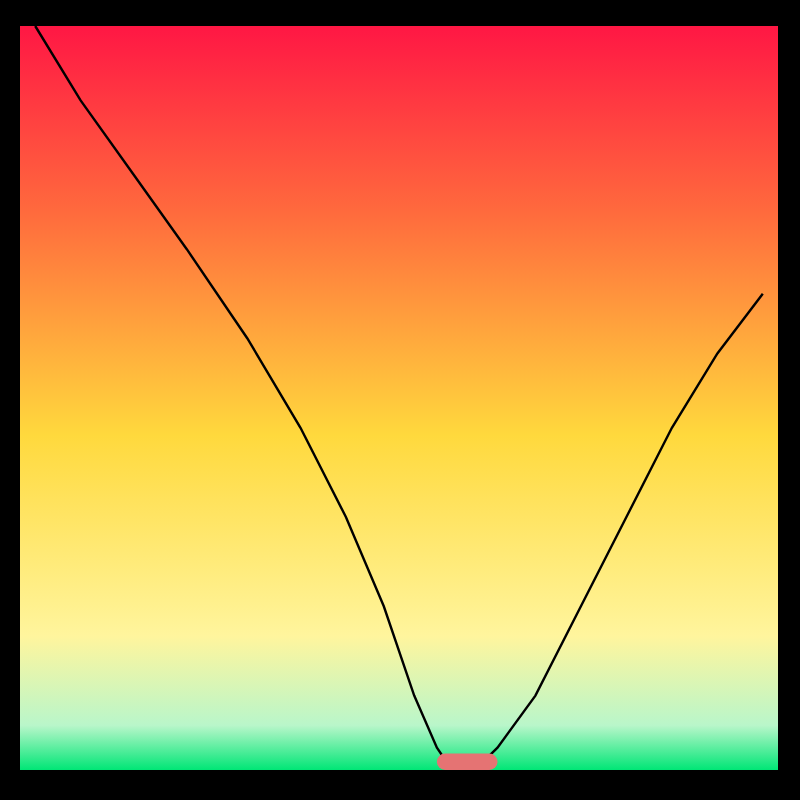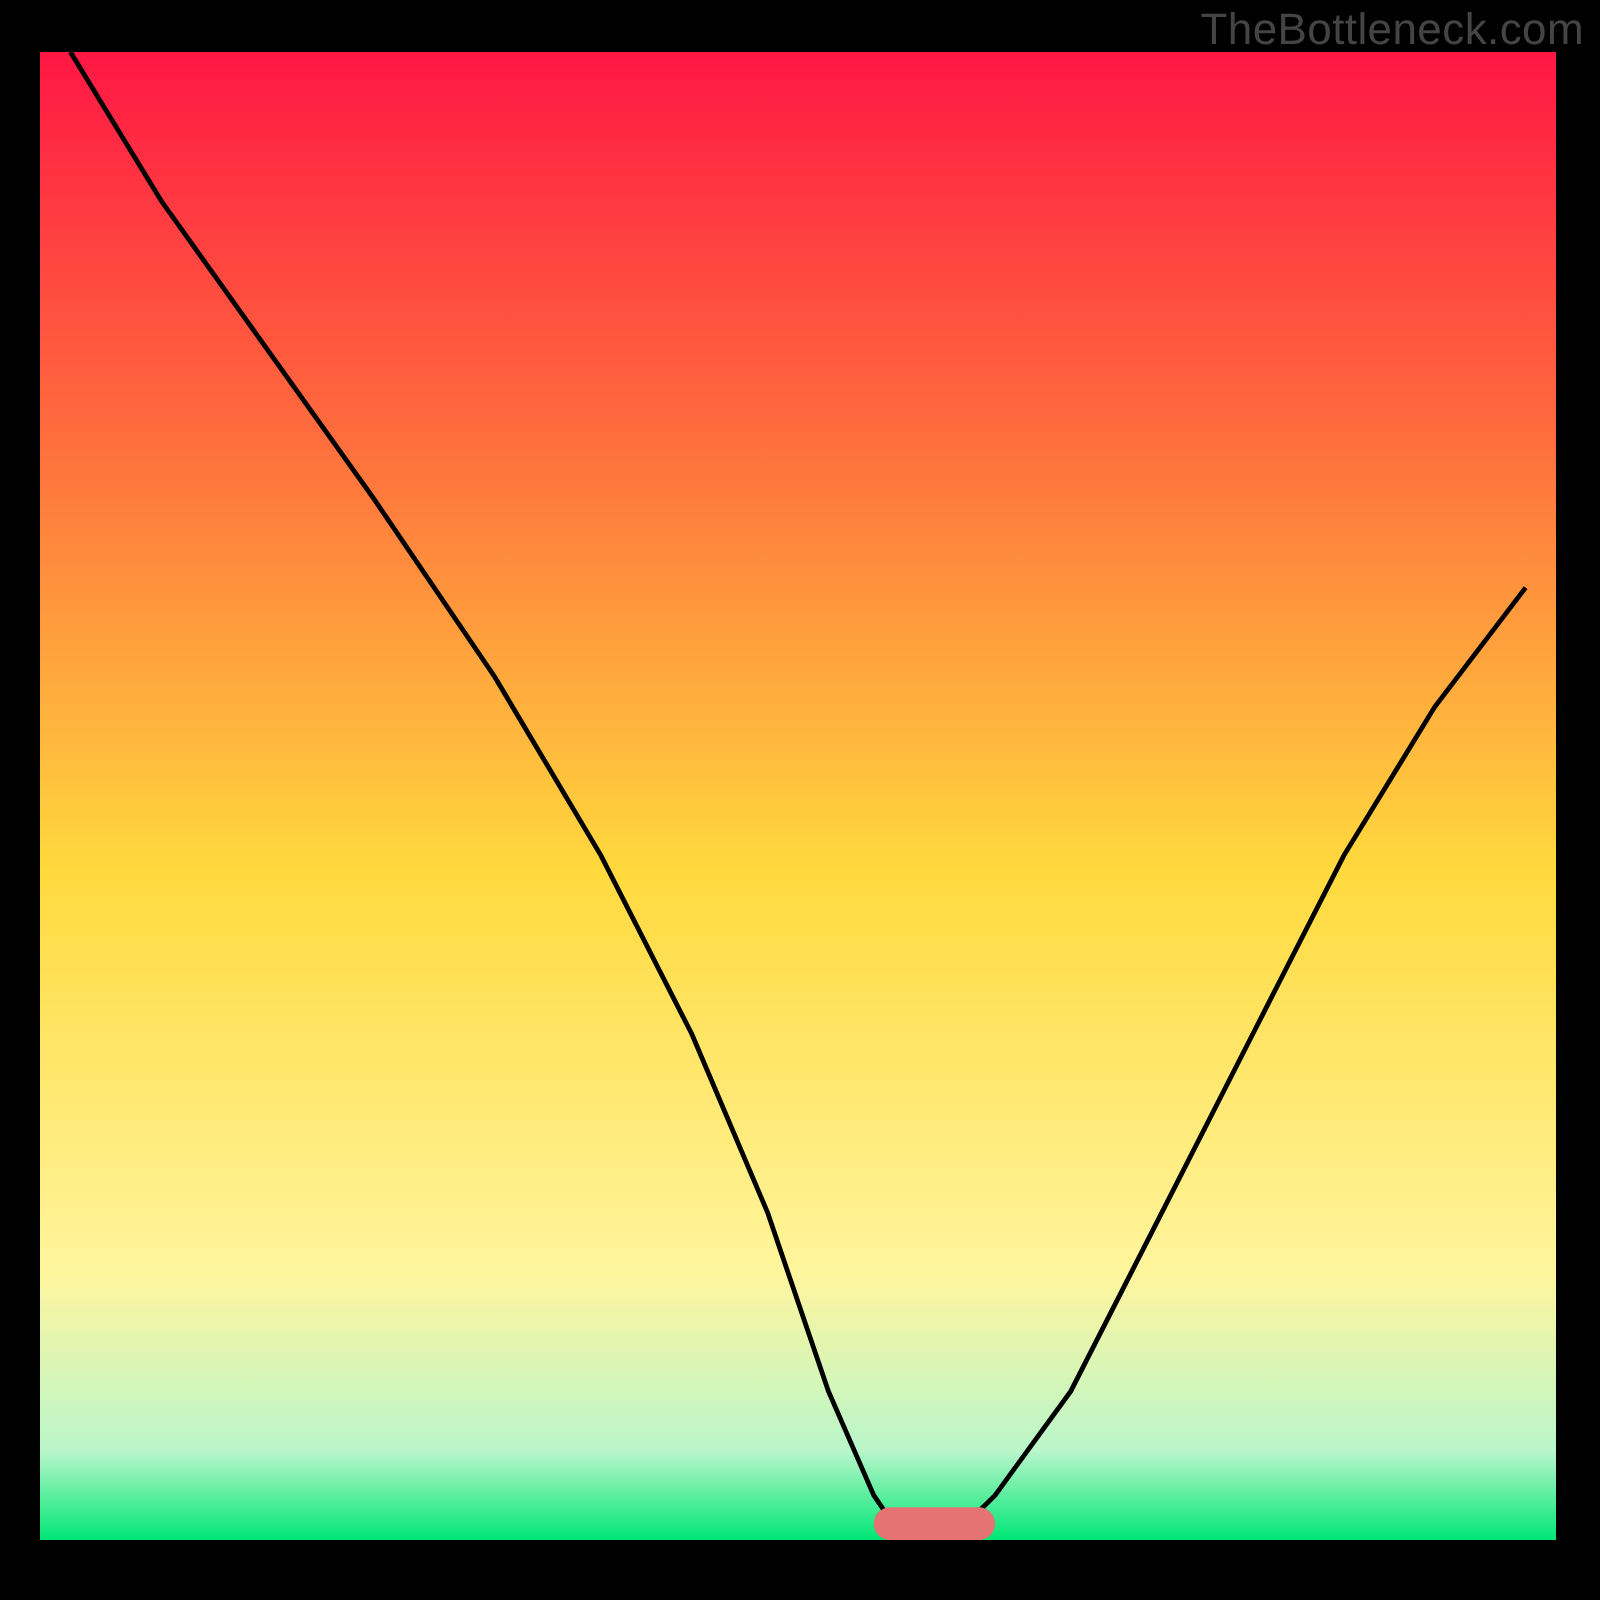--- a/index.html
+++ b/index.html
@@ -32,21 +32,20 @@
     top: 0;
     left: 0;
     width: 800px;
     height: 800px;
   }
 </style>
 </head>
 <body>
 <div class="container">
 
-  <div class="watermark">TheBottleneck.com</div>
 
   <svg class="chart" viewBox="0 0 800 800" preserveAspectRatio="none">
     <defs>
       <linearGradient id="bg-grad" x1="0" y1="0" x2="0" y2="1">
         <stop id="g0" offset="0%" stop-color="#ff1744"></stop>
         <stop id="g1" offset="25%" stop-color="#ff6a3d"></stop>
         <stop id="g2" offset="55%" stop-color="#ffd93d"></stop>
         <stop id="g3" offset="82%" stop-color="#fff59d"></stop>
         <stop id="g4" offset="94%" stop-color="#b9f6ca"></stop>
         <stop id="g5" offset="100%" stop-color="#00e676"></stop>

